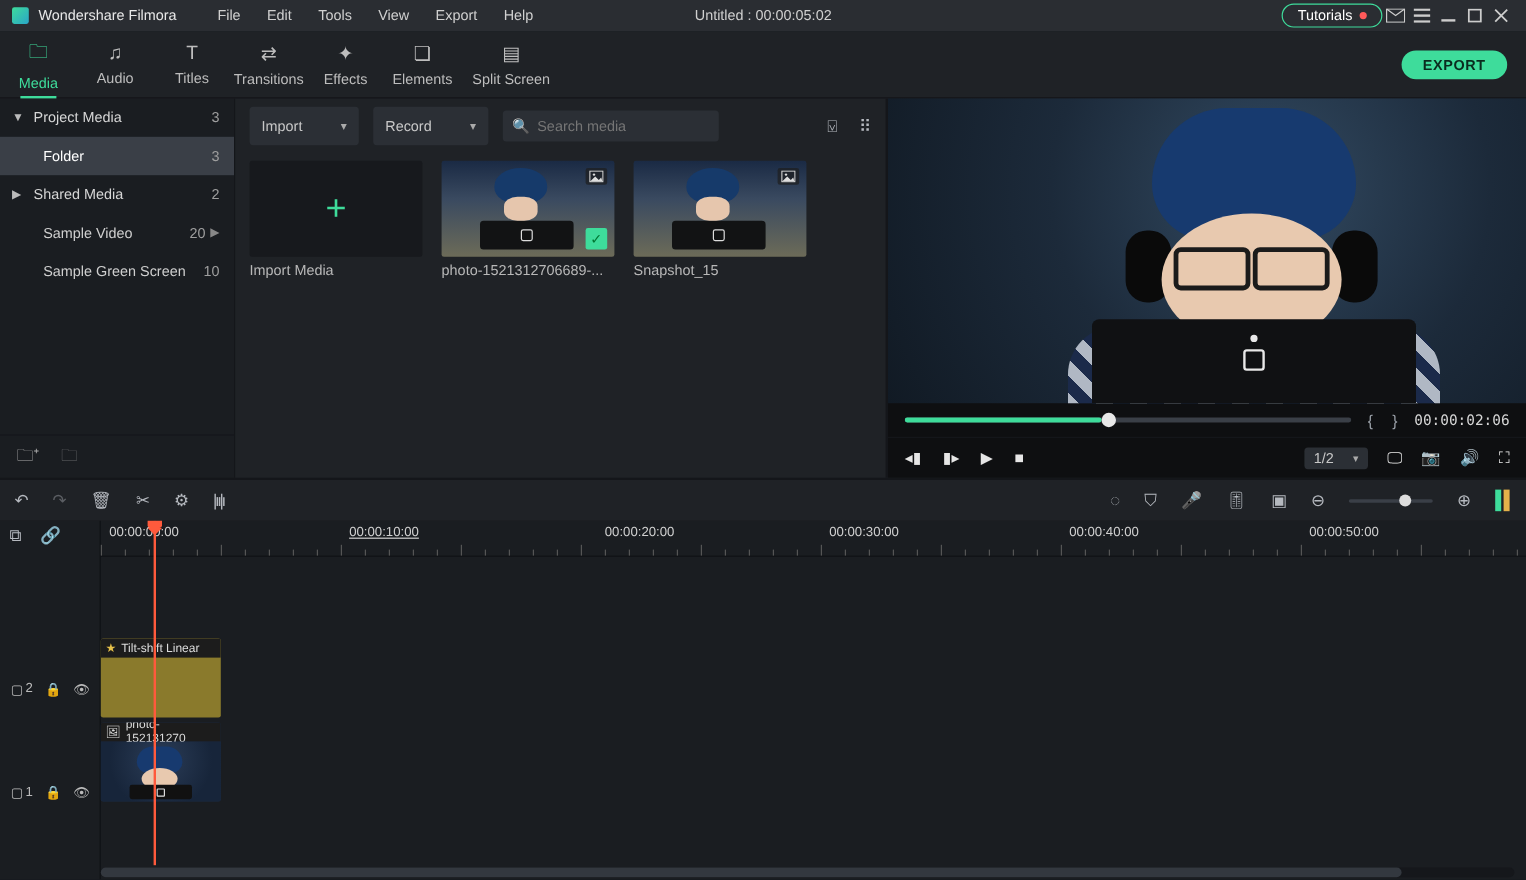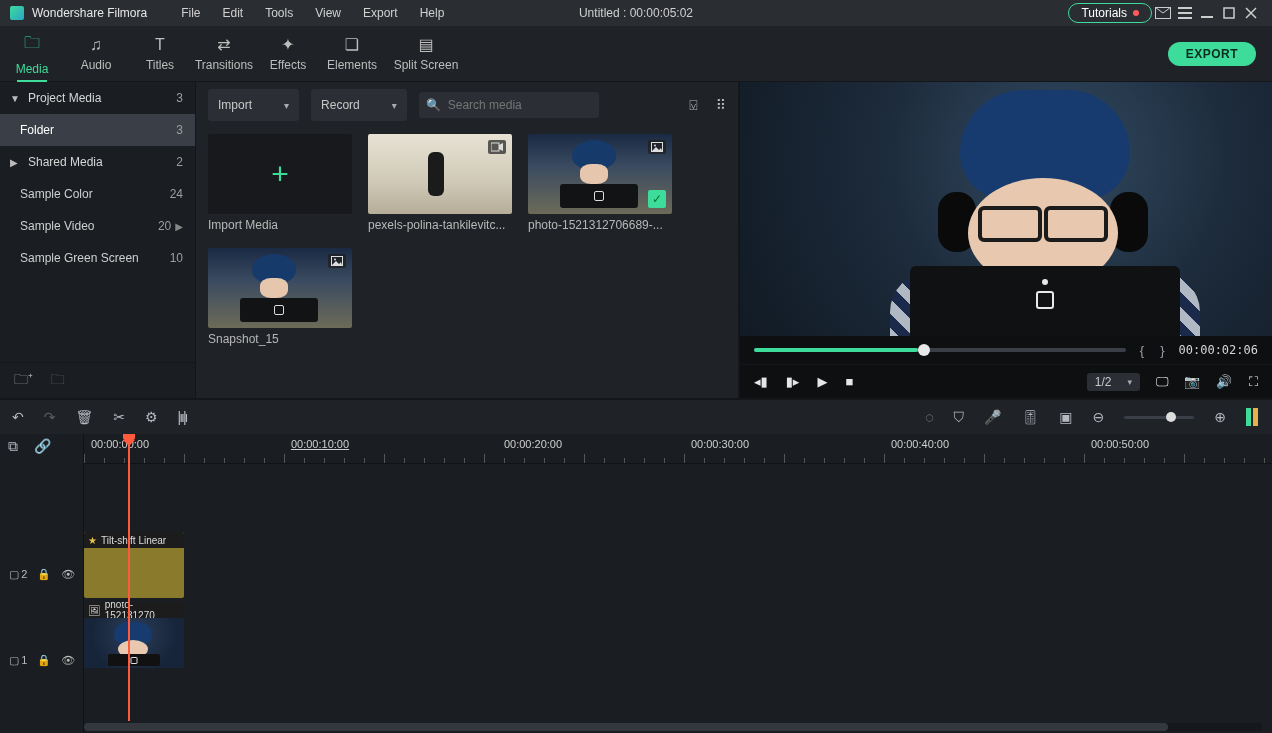--- a/index.html
+++ b/index.html
@@ -26,21 +26,21 @@
 .export-btn { margin-left:auto; margin-right:16px; background:#3edc9b; color:#0a2b1e; border-radius:16px; padding:5px 18px; font-weight:600; letter-spacing:0.5px; cursor:pointer;}
 
 
 .midrow { display:flex; height: 316px; }
 
 
 .sidebar { width: 196px; background:#1a1d21; border-right:1px solid #14161a; display:flex; flex-direction:column;}
 .side-item { height:32px; display:flex; align-items:center; padding:0 12px 0 28px; color:#d6d6d6; position:relative; cursor:pointer;}
 .side-item .count { margin-left:auto; color:#9e9e9e;}
 .side-item .arrow { position:absolute; left:10px; color:#bbb; font-size:10px;}
-.side-item.indent { padding-left:20px; color:#cfcfcf;}
+.side-item.indent { padding-left:36px; color:#cfcfcf;}
 .side-item.selected { background:#3a3f47; color:#fff;}
 .side-foot { margin-top:auto; height:36px; display:flex; align-items:center; gap:18px; padding:0 14px; border-top:1px solid #15171b;}
 .side-foot span{color:#aaa; font-size:14px; cursor:pointer;}
 
 
 .mediapanel { flex:1; background:#1f2226; display:flex; flex-direction:column; border-right:2px solid #14161a;}
 .media-toolbar { height:46px; display:flex; align-items:center; gap:12px; padding:0 12px;}
 .dd { height:26px; background:#2b2f35; display:flex; align-items:center; padding:16px 10px; border-radius:3px; gap:32px; cursor:pointer; min-width:86px; justify-content:space-between;}
 .dd .chev{font-size:10px; color:#aaa;}
 .search { flex:0 0 180px; height:26px; background:#2b2f35; border-radius:3px; display:flex; align-items:center; padding:0 8px; gap:6px; color:#8a8f97;}
@@ -226,24 +226,20 @@
     <div class="side-item indent selected">
       <span>Folder</span>
       <span class="count">3</span>
     </div>
     <div class="side-item">
       <span class="arrow">▶</span>
       <span>Shared Media</span>
       <span class="count">2</span>
     </div>
     <div class="side-item indent">
-      <span>Sample Color</span>
-      <span class="count">24</span>
-    </div>
-    <div class="side-item indent">
       <span>Sample Video</span>
       <span class="count">20</span>
       <span style="margin-left:4px;color:#888;font-size:10px;">▶</span>
     </div>
     <div class="side-item indent">
       <span>Sample Green Screen</span>
       <span class="count">10</span>
     </div>
     <div class="side-foot">
       <span>🗀⁺</span>
@@ -270,31 +266,20 @@
         <span class="ico">⠿</span>
       </div>
     </div>
 
     <div class="media-grid">
       <div class="mitem">
         <div class="thumb import">
             <div class="plus">+</div>
           </div>
         <div class="mlabel">Import Media</div>
-      </div>
-      <div class="mitem">
-        <div class="thumb art1">
-          <div class="badge">
-              <svg viewBox="0 0 12 10">
-                <rect x="0" y="1" width="8" height="8" fill="none" stroke="#ddd"></rect>
-                <path d="M8 3 L12 1 L12 9 L8 7 Z" fill="#ddd"></path>
-              </svg>
-            </div>
-        </div>
-        <div class="mlabel">pexels-polina-tankilevitc...</div>
       </div>
       <div class="mitem">
         <div class="thumb art2">
           <div class="laptop"></div>
           <div class="badge">
               <svg viewBox="0 0 12 10">
                 <rect x="0.5" y="0.5" width="11" height="9" fill="none" stroke="#ddd"></rect>
                 <circle cx="4" cy="3.5" r="1" fill="#ddd"></circle>
                 <path d="M1 9 L5 5 L8 8 L10 6 L11 9 Z" fill="#ddd"></path>
               </svg>

